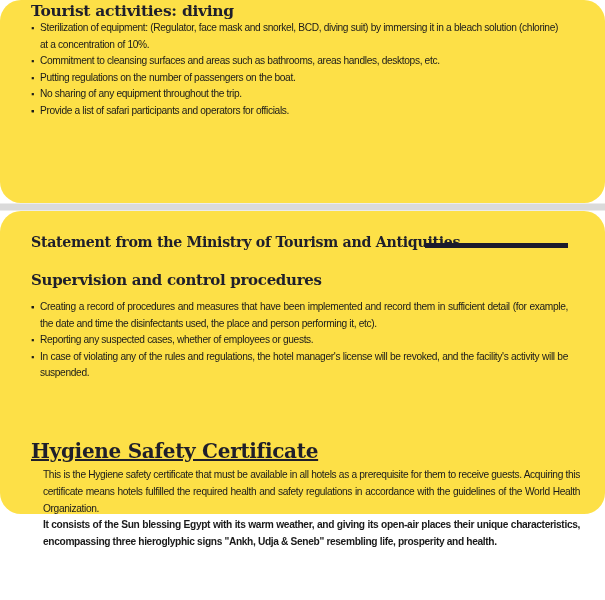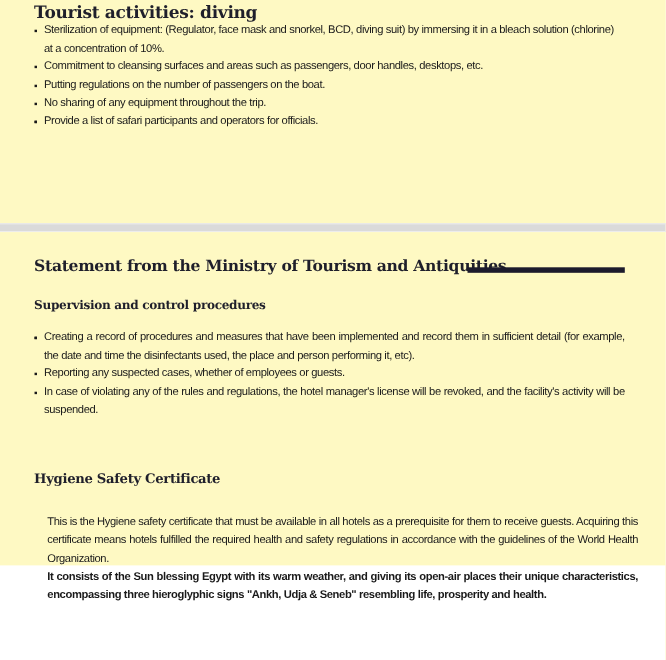--- a/index.html
+++ b/index.html
@@ -1,20 +1,20 @@
 <!DOCTYPE html>
 <html><head>
 <meta charset="utf-8">
 <style>
   html, body { margin: 0; padding: 0; }
   body {
     width: 605px; height: 600px; overflow: hidden; background: #ffffff;
     font-family: "Liberation Sans", sans-serif; color: #1a1a1a; position: relative;
   }
-  .page { position: absolute; left: 0; width: 605px; background: #fef9c3; }
+  .page { position: absolute; left: 0; width: 605px; background: #fde047; border-radius: 21px; }
   #page1 { top: 0; height: 203px; }
   #separator { position: absolute; left: 0; top: 203px; width: 605px; height: 8px; background: #dadada; border-top: 1px solid #ececec; border-bottom: 1px solid #ececec; box-sizing: border-box; }
   #page2 { top: 211px; height: 303px; }
 
   .h-section {
     position: absolute; font-family: "DejaVu Serif", serif; font-weight: bold;
     color: #1f1f2b; letter-spacing: -0.3px; margin: 0; white-space: nowrap;
   }
   .bullets { position: absolute; margin: 0; padding: 0; list-style: none; }
   .bullets li {
@@ -33,38 +33,38 @@
 
   .deco-bar { position: absolute; left: 425px; top: 32px; width: 143px; height: 5px; background: #1c1b2c; }
 </style>
 </head>
 <body>
 
 <div class="page" id="page1">
   <h2 class="h-section" style="left:31px; top:1px; font-size:15.5px;">Tourist activities: diving</h2>
   <ul class="bullets" style="left:31px; top:20px; width:537px;">
     <li><span class="bullet">▪</span><span>Sterilization of equipment: (Regulator, face mask and snorkel, BCD, diving suit) by immersing it in a bleach solution (chlorine) at a concentration of 10%.</span></li>
-    <li><span class="bullet">▪</span><span>Commitment to cleansing surfaces and areas such as passengers, door handles, desktops, etc.</span></li>
+    <li><span class="bullet">▪</span><span>Commitment to cleansing surfaces and areas such as bathrooms, areas handles, desktops, etc.</span></li>
     <li><span class="bullet">▪</span><span>Putting regulations on the number of passengers on the boat.</span></li>
     <li><span class="bullet">▪</span><span>No sharing of any equipment throughout the trip.</span></li>
     <li class="justify"><span class="bullet">▪</span></li>
     <li><span class="bullet">▪</span><span>Provide a list of safari participants and operators for officials.</span></li>
   </ul>
 </div>
 
 <div id="separator"></div>
 
 <div class="page" id="page2">
   <h1 class="h-section" style="left:31px; top:23px; font-size:14.2px;">Statement from the Ministry of Tourism and Antiquities</h1>
   <div class="deco-bar"></div>
 
-  <h2 class="h-section" style="left:31px; top:60px; font-size:11px;">Supervision and control procedures</h2>
+  <h2 class="h-section" style="left:31px; top:60px; font-size:15px;">Supervision and control procedures</h2>
   <ul class="bullets" style="left:31px; top:88px; width:537px;">
     <li class="justify"><span class="bullet">▪</span></li>
     <li class="justify"><span class="bullet">▪</span><span>Creating a record of procedures and measures that have been implemented and record them in sufficient detail (for example, the date and time the disinfectants used, the place and person performing it, etc).</span></li>
     <li><span class="bullet">▪</span><span>Reporting any suspected cases, whether of employees or guests.</span></li>
     <li class="justify"><span class="bullet">▪</span><span>In case of violating any of the rules and regulations, the hotel manager's license will be revoked, and the facility's activity will be suspended.</span></li>
   </ul>
 
-  <h2 class="h-section" style="left:31px; top:217px; font-size:12px;">Hygiene Safety Certificate</h2>
+  <h2 class="h-section" style="left:31px; top:228px; font-size:20px;text-decoration:underline;">Hygiene Safety Certificate</h2>
   <p class="para" style="left:31px; top:244px; width:537px;">This is the Hygiene safety certificate that must be available in all hotels as a prerequisite for them to receive guests. Acquiring this certificate means hotels fulfilled the required  health and safety regulations  in accordance with the guidelines of the World Health Organization.</p>
   <p class="para" style="left:31px; top:294px; width:537px;font-weight:bold;">It consists of the Sun blessing Egypt with its warm weather, and giving its open-air places their unique characteristics, encompassing three hieroglyphic signs "Ankh, Udja &amp; Seneb" resembling life, prosperity and health.</p>
 </div>
 
 </body></html>

